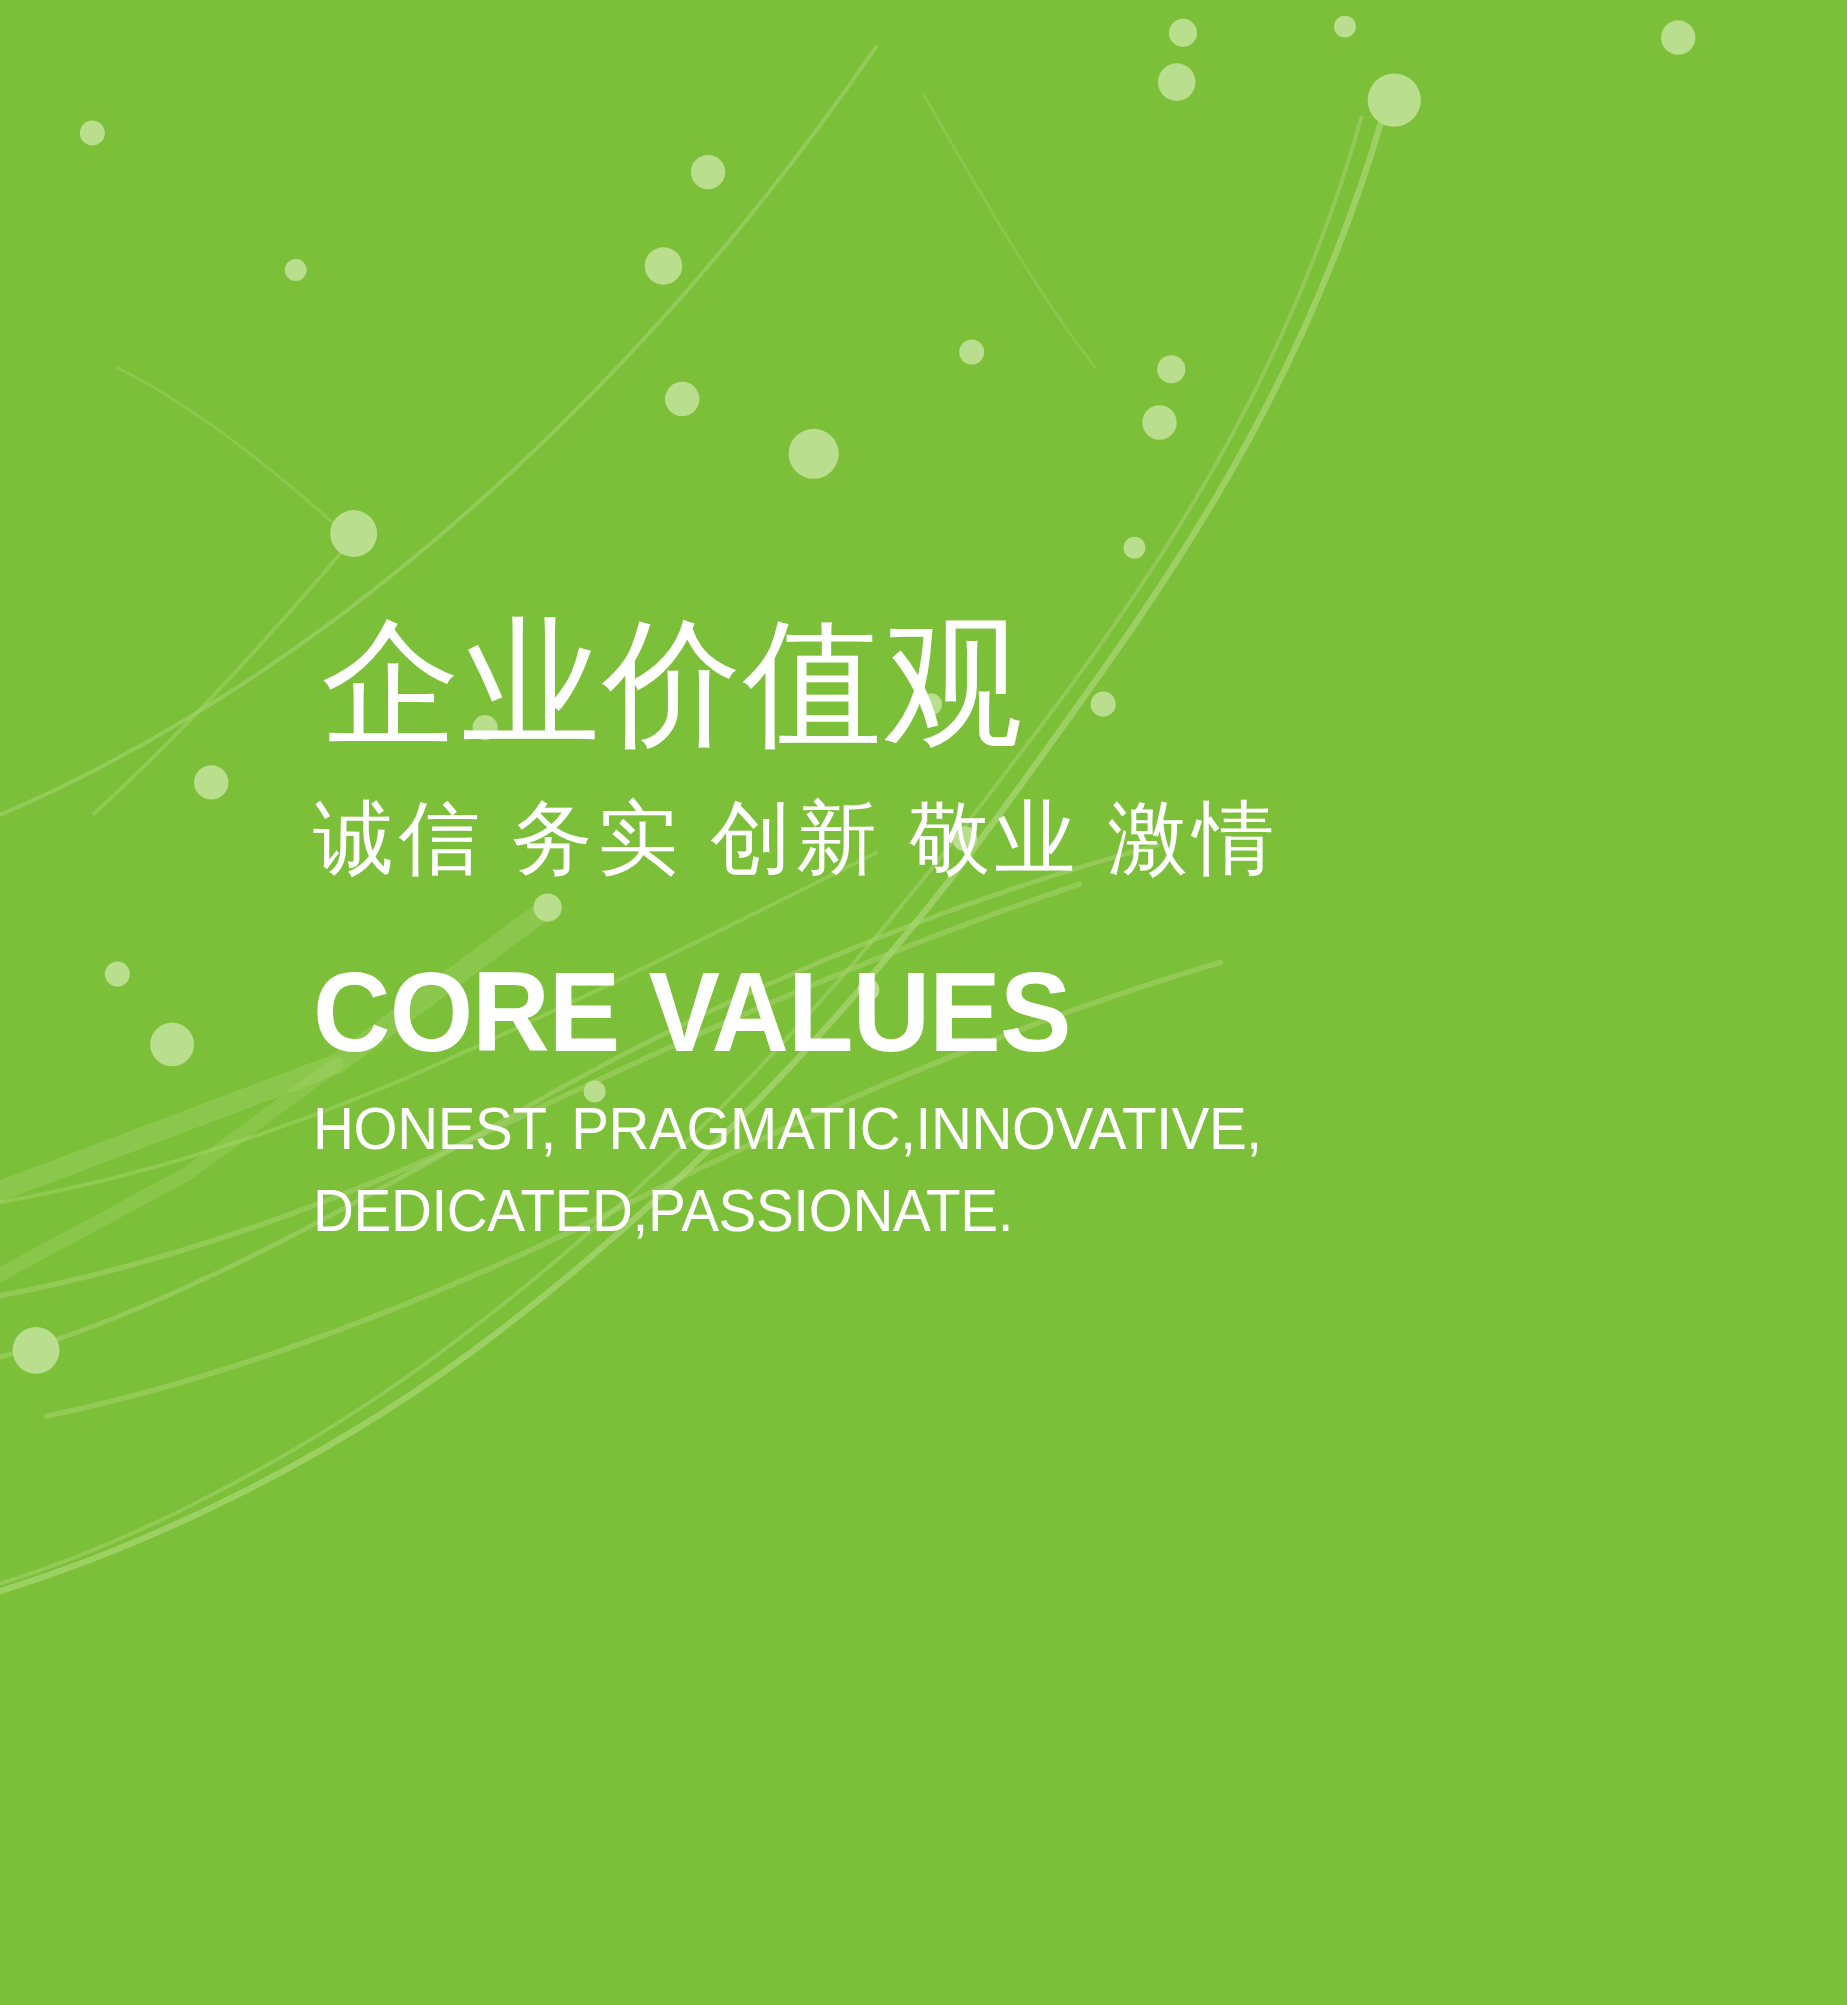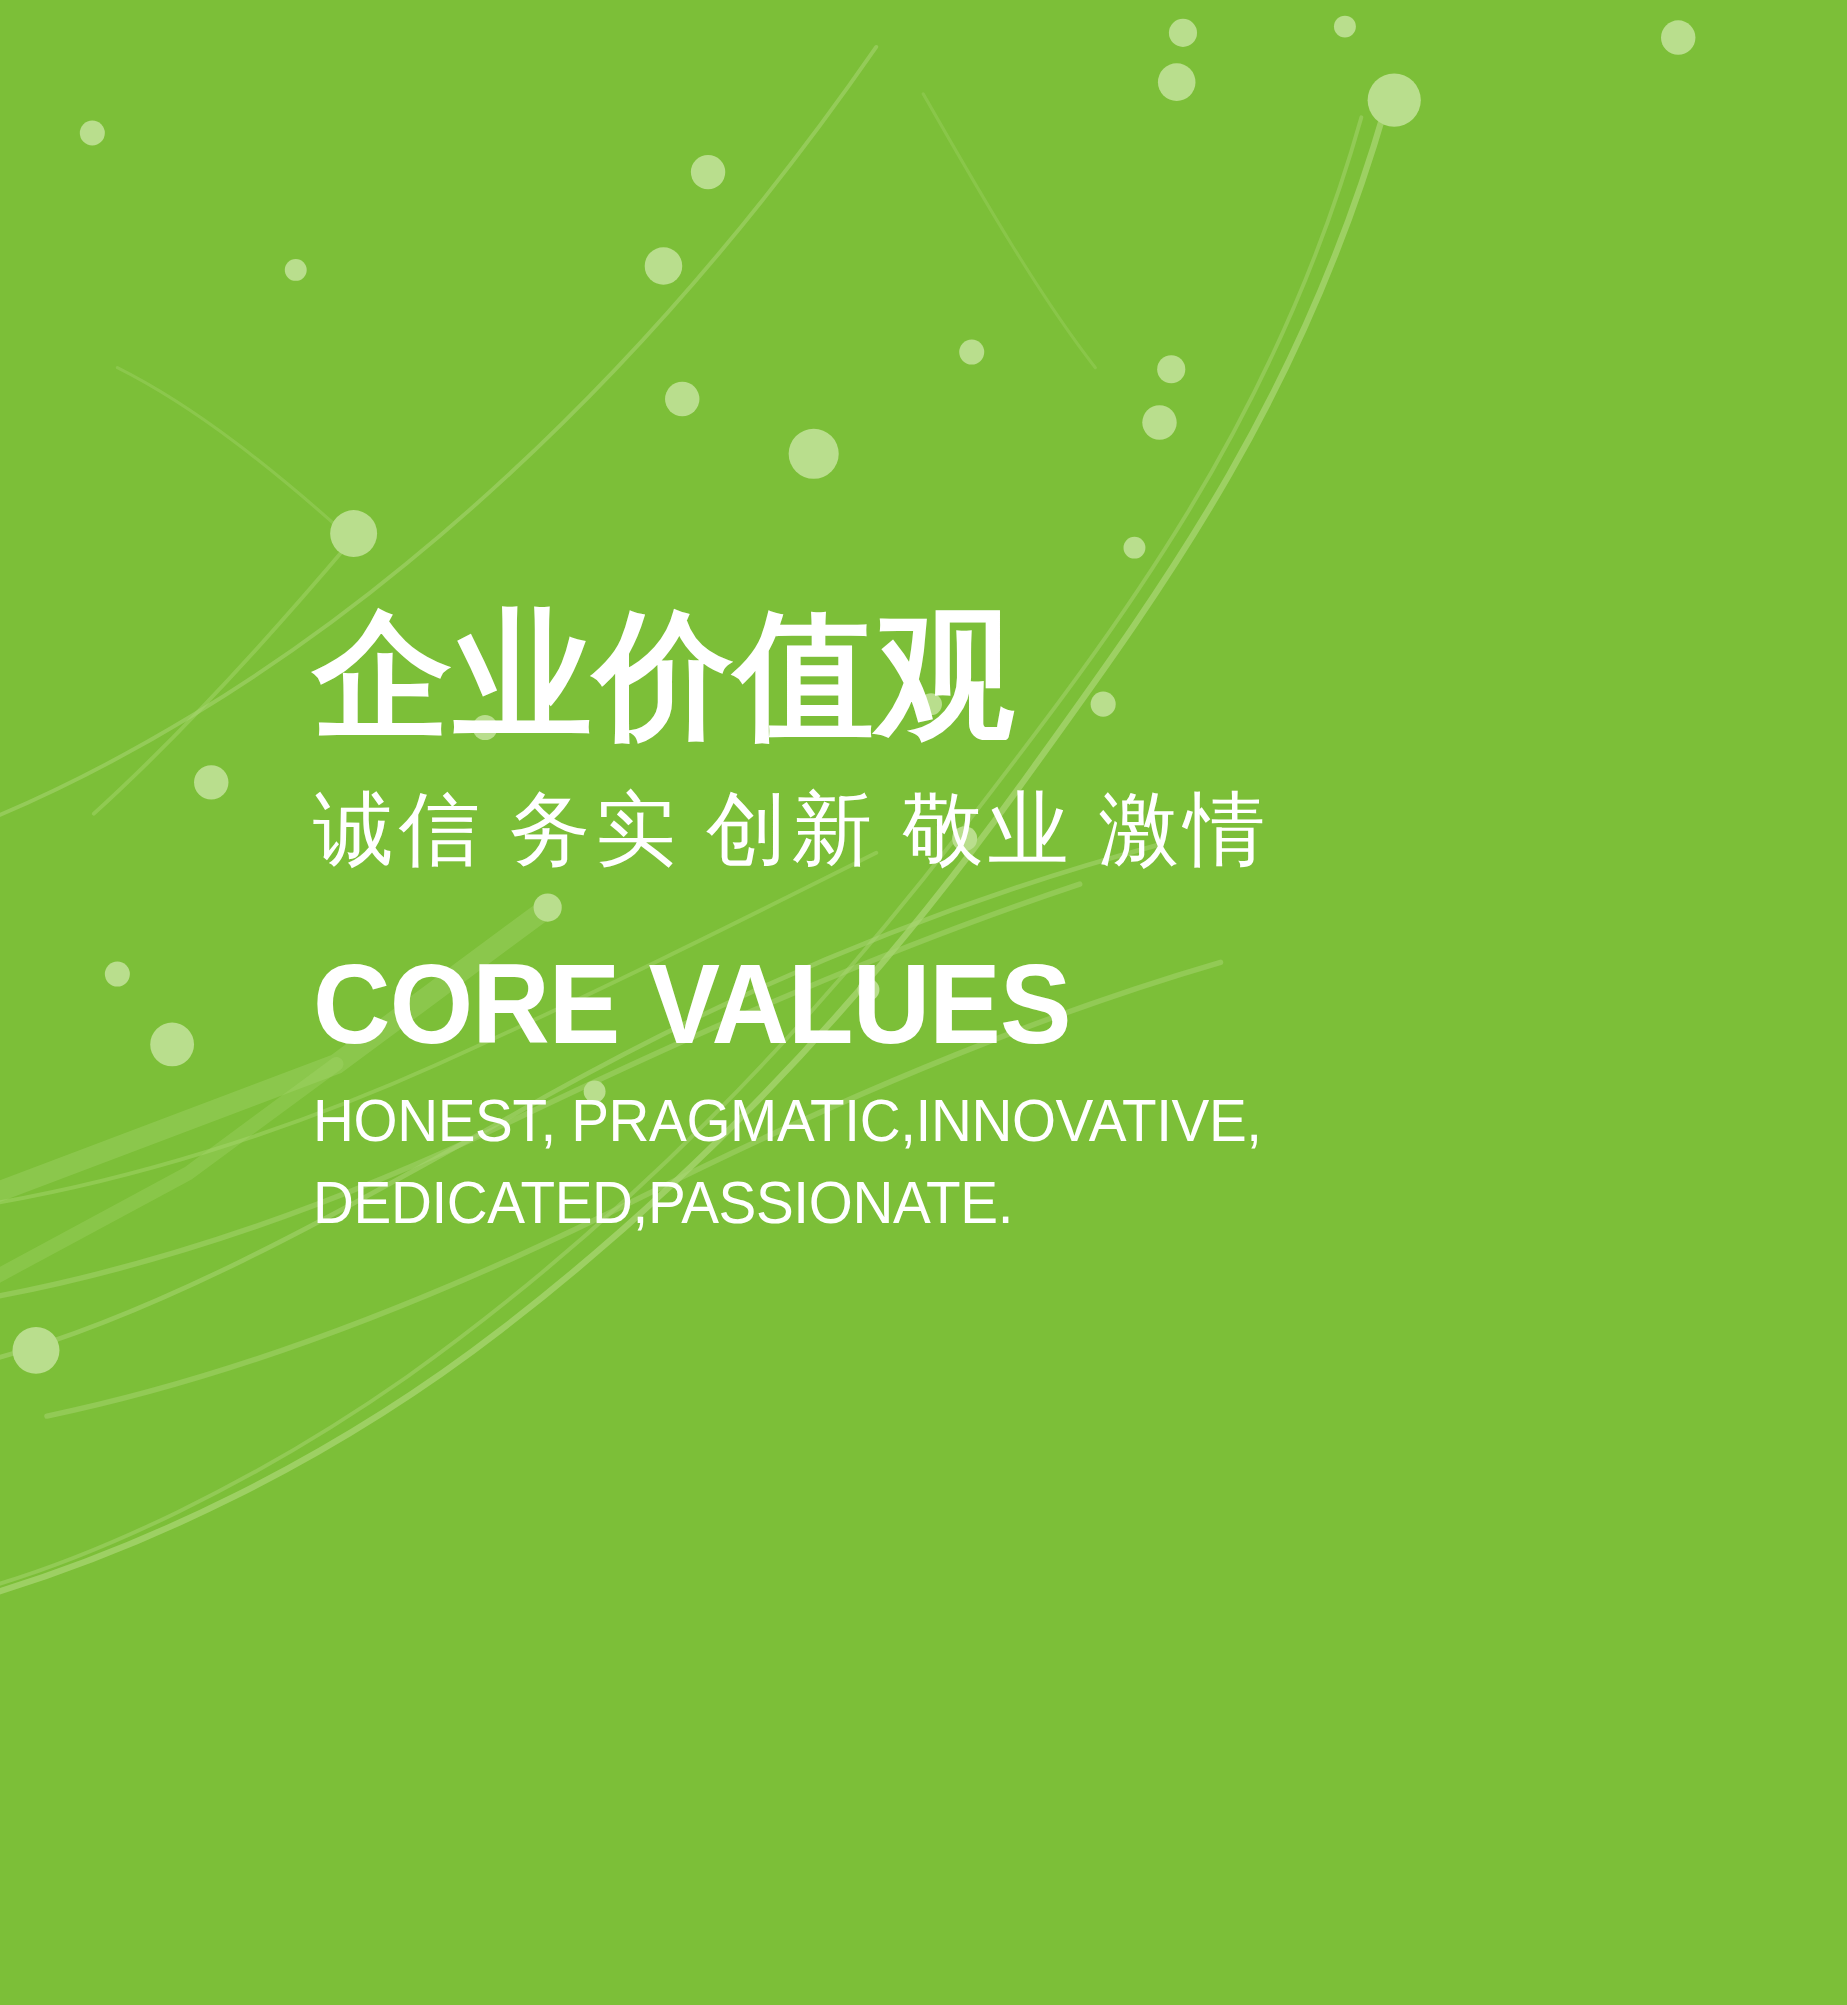--- a/index.html
+++ b/index.html
@@ -25,26 +25,26 @@
   }
   #content {
     position: absolute;
     left: 313px;
     top: 602px;
     width: 1408px;
   }
   .cn-title {
     color: #ffffff;
     font-family: "Liberation Sans", "DejaVu Sans", sans-serif;
-    font-weight: bold;
+    font-weight: normal;
     font-size: 139px;
     line-height: 1.05;
     letter-spacing: 1.6px;
     white-space: nowrap;
-    margin: 0;
+    margin: 8px;
   }
   .cn-sub {
     color: #ffffff;
     font-family: "Liberation Sans", "DejaVu Sans", sans-serif;
     font-weight: 400;
     font-size: 81px;
     line-height: 1.1;
     letter-spacing: 4.7px;
     white-space: nowrap;
     margin: 38px 0 0 0;
@@ -129,21 +129,21 @@
       <circle cx="1110" cy="1265" r="14"></circle>
       <circle cx="1190" cy="900" r="14"></circle>
       <circle cx="620" cy="930" r="16"></circle>
       <circle cx="700" cy="1160" r="18"></circle>
     </g>
   </svg>
 
   <div id="content">
     <h1 class="cn-title" style="color: rgb(255, 255, 255);">企业价值观</h1>
 
-    <p class="cn-sub" style="color: rgb(255, 255, 255); font-family: Liberation Serif, serif;">诚信  务实  创新  敬业  激情</p>
+    <p class="cn-sub" style="color: rgb(255, 255, 255);">诚信  务实  创新  敬业  激情</p>
 
     <h2 class="en-title" style="color: rgb(255, 255, 255);">CORE VALUES</h2>
 
     <p class="en-body" style="color: rgb(255, 255, 255);">
       <span class="en-body-line">HONEST, PRAGMATIC,INNOVATIVE,</span>
       <span class="en-body-line">DEDICATED,PASSIONATE.</span>
     </p>
   </div>
 
 </div>

